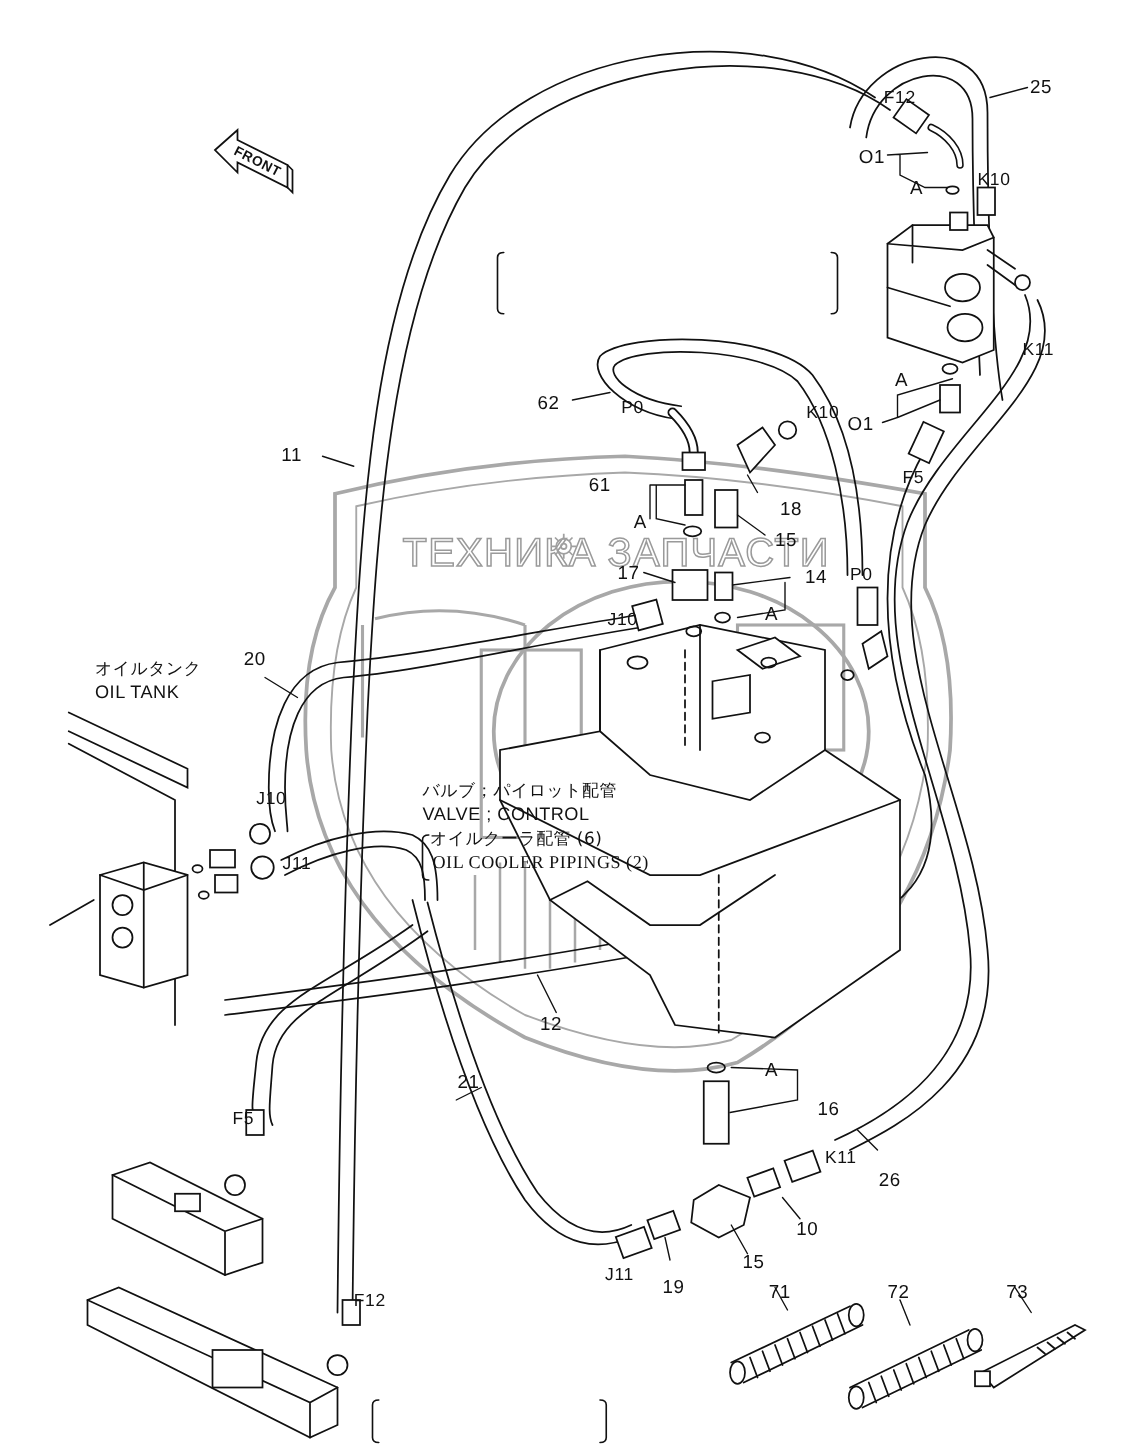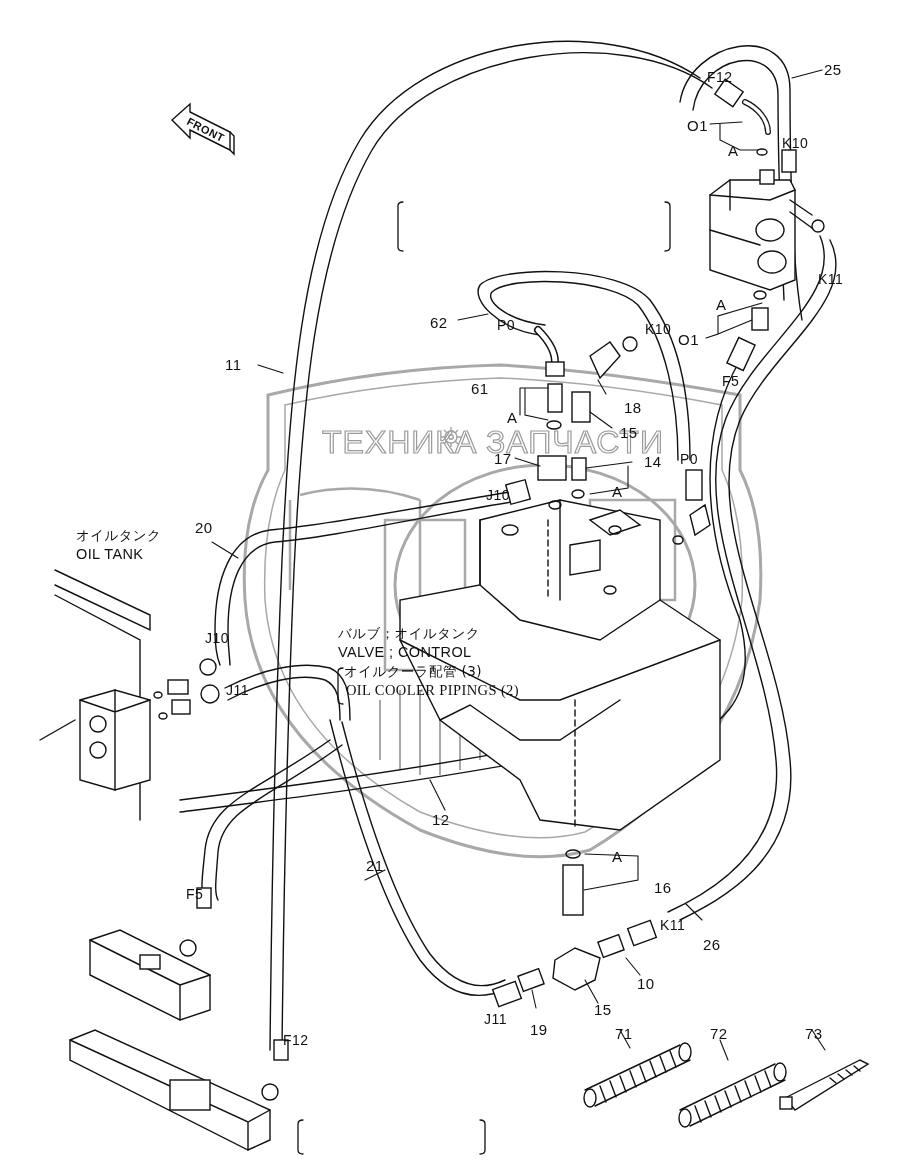--- a/index.html
+++ b/index.html
@@ -200,23 +200,23 @@
       </g>
 
       <path d="M403,202 Q398,202 398,206 L398,247 Q398,251 403,251 M665,202 Q670,202 670,206 L670,247 Q670,251 665,251" stroke-width="1.3"></path>
       <path d="M343,668 Q338,668 338,672 L338,700 Q338,704 343,704" stroke-width="1.3"></path>
       <path d="M303,1120 Q298,1120 298,1124 L298,1150 Q298,1154 303,1154 M480,1120 Q485,1120 485,1124 L485,1150 Q485,1154 480,1154" stroke-width="1.3"></path>
     </g>
   </svg>
 
 
   <div class="note" style="left:338px;top:624px;">
-    <div class="jp">バルブ；オイルタンク</div>
+    <div class="jp">バルブ；パイロット配管</div>
     <div>VALVE ; CONTROL</div>
-    <div class="jp" style="padding-left:6px;">オイルクーラ配管 (3)</div>
+    <div class="jp" style="padding-left:6px;">オイルクーラ配管 (6)</div>
     <div style="padding-left:8px;font-family:Liberation Serif, serif;">OIL  COOLER  PIPINGS (2)</div>
   </div>
 
 
   <div class="note" style="left:76px;top:526px;">
     <div class="jp">オイルタンク</div>
     <div>OIL  TANK</div>
   </div>
 
   <div class="lbl" style="left:190px;top:116px;font-size:11px;font-weight:bold;transform:rotate(27deg);transform-origin:left top;">FRONT</div>

